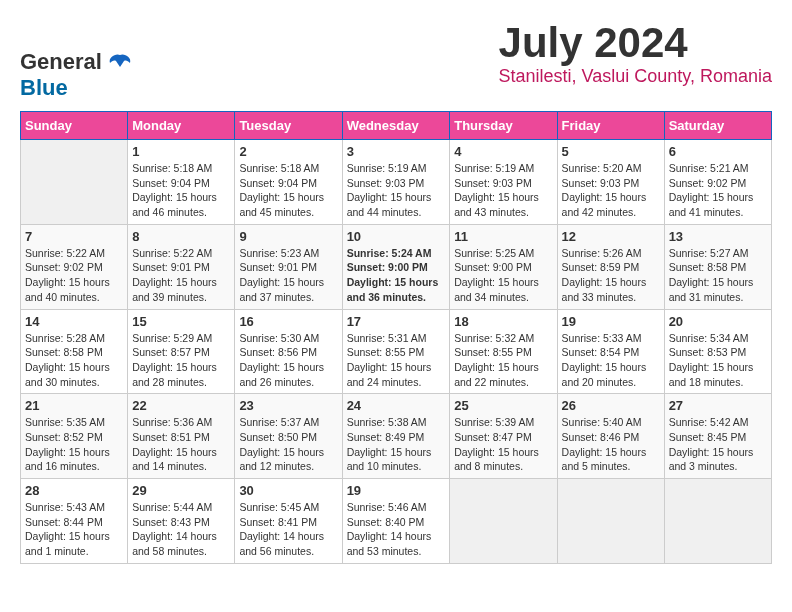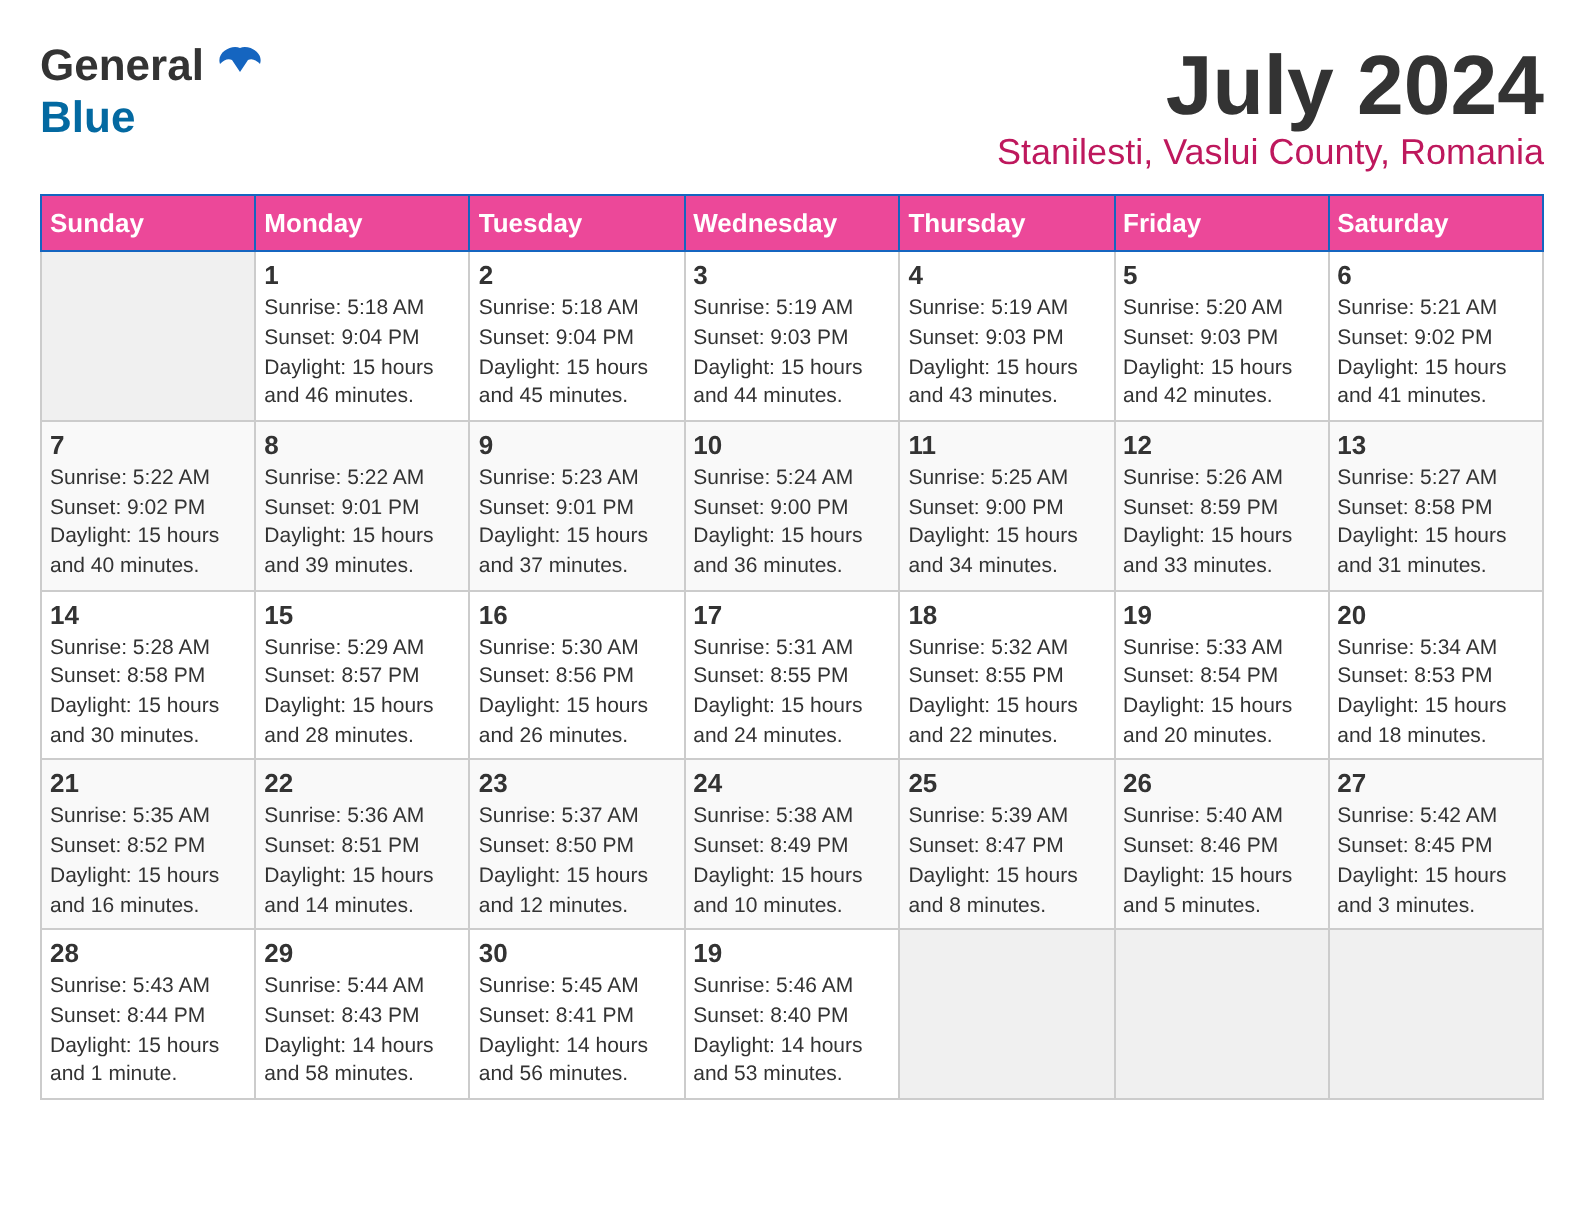--- a/index.html
+++ b/index.html
@@ -16,25 +16,25 @@
       align-items: flex-start;
       margin-bottom: 10px;
     }
     .logo {
       display: flex;
       flex-direction: column;
       align-items: flex-start;
     }
     .logo-row {
       display: flex;
-      align-items: center;
+      align-items: flex-end;
       gap: 4px;
+      margin-top: 29px;
     }
     .title-area {
-      text-align: right;
     }
     .month-year {
       font-size: 42px;
       font-weight: bold;
       color: #333;
       line-height: 1.1;
     }
     .location {
       font-size: 18px;
       color: #be185d;
@@ -175,21 +175,21 @@
         </td>
         <td>
           <div class="day-number">9</div>
           <div class="day-info" style="white-space: pre-line;">Sunrise: 5:23 AM
 Sunset: 9:01 PM
 Daylight: 15 hours
 and 37 minutes.</div>
         </td>
         <td>
           <div class="day-number">10</div>
-          <div class="day-info" style="white-space: pre-line;">Sunrise: 5:24 AM
+          <div class="day-info" style="white-space: pre-line; font-weight: bold;">Sunrise: 5:24 AM
 Sunset: 9:00 PM
 Daylight: 15 hours
 and 36 minutes.</div>
         </td>
         <td>
           <div class="day-number">11</div>
           <div class="day-info" style="white-space: pre-line;">Sunrise: 5:25 AM
 Sunset: 9:00 PM
 Daylight: 15 hours
 and 34 minutes.</div>

